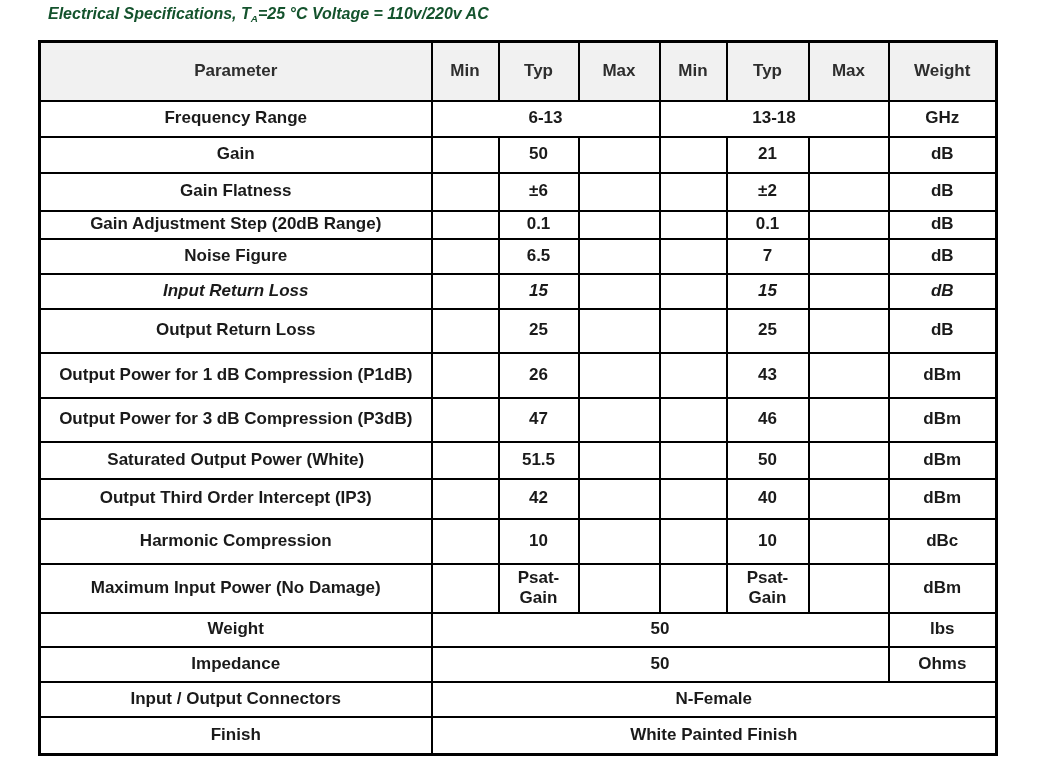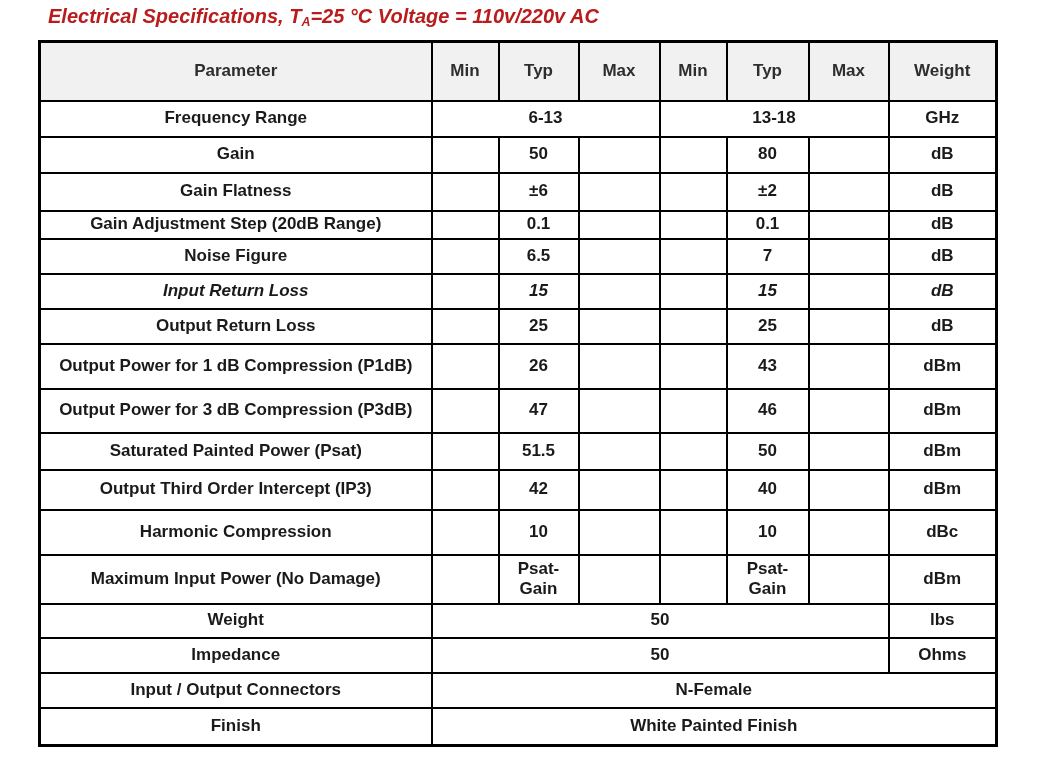--- a/index.html
+++ b/index.html
@@ -9,22 +9,22 @@
     --header-text:#2e2e2e;
   }
   *{box-sizing:border-box;margin:0;padding:0;}
   html,body{background:#ffffff;}
   body{
     width:1037px;height:757px;position:relative;overflow:hidden;
     font-family:"Liberation Sans",sans-serif;
   }
   .page-title{
     position:absolute;left:48px;top:5px;
-    font-size:20px;font-weight:bold;font-style:italic;
-    color:#b91c1c;letter-spacing:0px;white-space:nowrap;
+    font-size:16px;font-weight:bold;font-style:italic;
+    color:#14532d;letter-spacing:0px;white-space:nowrap;
   }
   .page-title sub{
     font-size:0.62em;vertical-align:baseline;position:relative;top:3px;
   }
   table.spec{
     position:absolute;left:38px;top:40px;width:957px;
     border-collapse:collapse;table-layout:fixed;
     border:3px solid var(--border-color);
   }
   table.spec th, table.spec td{
@@ -78,21 +78,21 @@
           <td colspan="3">6-13</td>
           <td colspan="3">13-18</td>
           <td>GHz</td>
         </tr>
         <tr style="height: 36px;">
           <td>Gain</td>
           <td></td>
           <td>50</td>
           <td></td>
           <td></td>
-          <td>80</td>
+          <td>21</td>
           <td></td>
           <td>dB</td>
         </tr>
         <tr style="height: 38px;">
           <td>Gain Flatness</td>
           <td></td>
           <td>±6</td>
           <td></td>
           <td></td>
           <td>±2</td>
@@ -122,21 +122,21 @@
         <tr style="height: 35px; font-style: italic;">
           <td>Input Return Loss</td>
           <td></td>
           <td>15</td>
           <td></td>
           <td></td>
           <td>15</td>
           <td></td>
           <td>dB</td>
         </tr>
-        <tr style="height: 35px;">
+        <tr style="height: 44px;">
           <td>Output Return Loss</td>
           <td></td>
           <td>25</td>
           <td></td>
           <td></td>
           <td>25</td>
           <td></td>
           <td>dB</td>
         </tr>
         <tr style="height: 45px;">
@@ -153,21 +153,21 @@
           <td>Output Power for 3 dB Compression (P3dB)</td>
           <td></td>
           <td>47</td>
           <td></td>
           <td></td>
           <td>46</td>
           <td></td>
           <td>dBm</td>
         </tr>
         <tr style="height: 37px;">
-          <td>Saturated Painted Power (Psat)</td>
+          <td>Saturated Output Power (White)</td>
           <td></td>
           <td>51.5</td>
           <td></td>
           <td></td>
           <td>50</td>
           <td></td>
           <td>dBm</td>
         </tr>
         <tr style="height: 40px;">
           <td>Output Third Order Intercept (IP3)</td>

